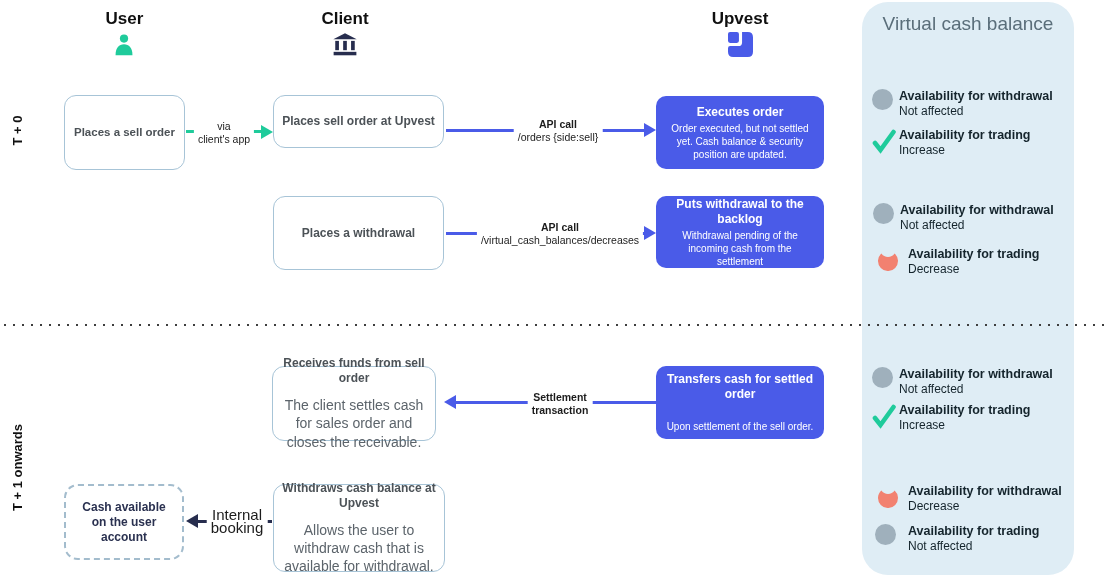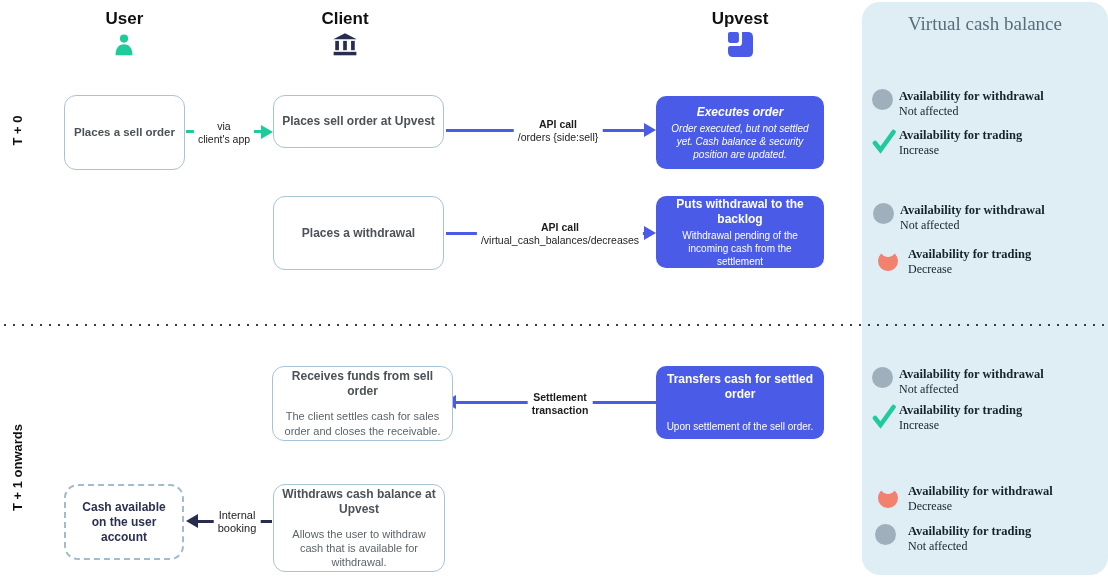--- a/index.html
+++ b/index.html
@@ -12,21 +12,21 @@
   .colicon { position: absolute; z-index: 2; line-height: 0; }
 
   
   .rowlabel { position: absolute; font-size: 13px; font-weight: bold; color: #111; text-align: center; transform: rotate(-90deg); white-space: nowrap; z-index: 2; }
 
   
   .box { position: absolute; background: #fff; border: 1.5px solid #a7c4d7; border-radius: 12px;
          display: flex; flex-direction: column; align-items: center; justify-content: center;
          text-align: center; padding: 20px 8px; z-index: 2; }
   .btitle { font-size: 11.5px; font-weight: bold; color: #4c5257; line-height: 1.25; }
-  .bbody { font-size: 11px; color: #5c646b; line-height: 1.3; margin-top: 10px; }
+  .bbody { font-size: 14px; color: #5c646b; line-height: 1.3; margin-top: 10px; }
   .dashed { border: 2px dashed #a3bccd; border-radius: 14px; }
   .dashed .btitle { color: #2a3150; font-size: 12px; }
 
   
   .bluebox { position: absolute; background: #4a5be8; border-radius: 10px;
              display: flex; flex-direction: column; align-items: center; justify-content: center;
              text-align: center; padding: 6px 8px; z-index: 2; }
   .bluebox .btitle { color: #fff; font-size: 12px; }
   .bluebox .bbody { color: #fff; font-size: 10px; margin-top: 2px; }
 
@@ -44,22 +44,22 @@
   
   .alabel { position: absolute; transform: translate(-50%,-50%); background: #fff; text-align: center;
             font-size: 10.5px; line-height: 12.5px; color: #1c1c1c; padding: 1px 4px; z-index: 3; white-space: nowrap; }
   .alabel .b { font-weight: bold; }
 
   
   .divider { position: absolute; left: 4px; top: 324px; width: 1100px; height: 2px; z-index: 2;
              background-image: repeating-linear-gradient(90deg, #3d3d3d 0 2px, transparent 2px 9px); }
 
   
-  .panel { position: absolute; left: 862px; top: 2px; width: 246px; height: 573px;
-           background: #dfedf5; border-radius: 18px; z-index: 0; font-family: Liberation Serif, serif; }
+  .panel { position: absolute; left: 862px; top: 2px; width: 212px; height: 573px;
+           background: #dfedf5; border-radius: 26px; z-index: 0; }
   .paneltitle { position: absolute; left: 0; top: 11px; width: 100%; text-align: center;
                 font-size: 19px; color: #5a6e7a; }
   .pitem { position: absolute; display: flex; align-items: flex-start; z-index: 1; }
   .picon { width: 27px; flex: 0 0 27px; display: flex; justify-content: flex-start; line-height: 0; }
   .ptitle { font-size: 12.5px; font-weight: bold; color: #14242c; line-height: 14px; }
   .psub { font-size: 12px; color: #14242c; line-height: 14px; margin-top: 1px; }
 </style>
 </head>
 <body>
 
@@ -202,60 +202,60 @@
   </div>
   <div class="box" style="left:273px; top:95px; width:171px; height:53px;">
     <div class="btitle" style="font-size:12px;">Places sell order at Upvest</div>
   </div>
   <div class="hline line-blue" style="left:446px; top:128.5px; width:198px;"></div>
   <div class="ah ah-r-blue" style="left:644px; top:123px;"></div>
   <div class="alabel" style="left:558px; top:130px;">
     <div class="b">API call</div>
     <div>/orders {side:sell}</div>
   </div>
-  <div class="bluebox" style="left:656px; top:96px; width:168px; height:73px;font-style:italic;">
+  <div class="bluebox" style="left:656px; top:96px; width:168px; height:73px;">
     <div class="btitle">Executes order</div>
     <div class="bbody">Order executed, but not settled yet. Cash balance &amp; security position are updated.</div>
   </div>
 
   <div class="box" style="left:273px; top:196px; width:171px; height:74px;">
     <div class="btitle" style="font-size:12px;">Places a withdrawal</div>
   </div>
   <div class="hline line-blue" style="left:446px; top:231.5px; width:198px;"></div>
   <div class="ah ah-r-blue" style="left:644px; top:226px;"></div>
   <div class="alabel" style="left:560px; top:233px;">
     <div class="b">API call</div>
     <div>/virtual_cash_balances/decreases</div>
   </div>
   <div class="bluebox" style="left:656px; top:196px; width:168px; height:72px;">
     <div class="btitle">Puts withdrawal to the backlog</div>
     <div class="bbody">Withdrawal pending of the incoming cash from the settlement</div>
   </div>
 
-  <div class="box" style="left:272px; top:366px; width:181px; height:75px;">
+  <div class="box" style="left:272px; top:366px; width:164px; height:75px;">
     <div class="btitle" style="font-size:12px;">Receives funds from sell order</div>
     <div class="bbody">The client settles cash for sales order and closes the receivable.</div>
   </div>
   <div class="ah ah-l-blue" style="left:444px; top:395px;"></div>
   <div class="hline line-blue" style="left:456px; top:400.5px; width:200px;"></div>
   <div class="alabel" style="left:560px; top:403px;">
     <div class="b">Settlement</div>
     <div class="b">transaction</div>
   </div>
   <div class="bluebox" style="left:656px; top:366px; width:168px; height:73px;gap:16px;">
     <div class="btitle">Transfers cash for settled order</div>
     <div class="bbody">Upon settlement of the sell order.</div>
   </div>
 
   <div class="box dashed" style="left:64px; top:484px; width:120px; height:76px;">
     <div class="btitle">Cash available on the user account</div>
   </div>
   <div class="ah ah-l-navy" style="left:186px; top:514px;"></div>
   <div class="hline line-navy" style="left:198px; top:519.5px; width:74px;"></div>
-  <div class="alabel" style="left:237px; top:521px; font-size:11px;">
+  <div class="alabel" style="left:237px; top:521px; font-size:15px;">
     <div>Internal</div>
     <div>booking</div>
   </div>
   <div class="box" style="left:273px; top:484px; width:172px; height:88px;">
     <div class="btitle" style="font-size:12px;">Withdraws cash balance at Upvest</div>
     <div class="bbody">Allows the user to withdraw cash that is available for withdrawal.</div>
   </div>
 
 </div>
 

